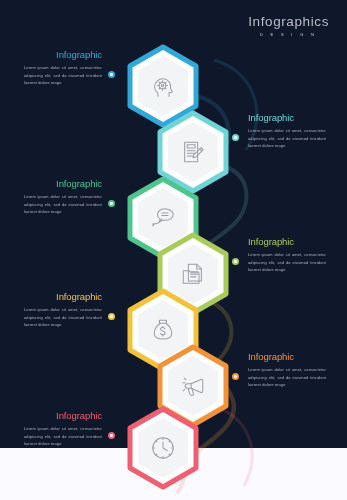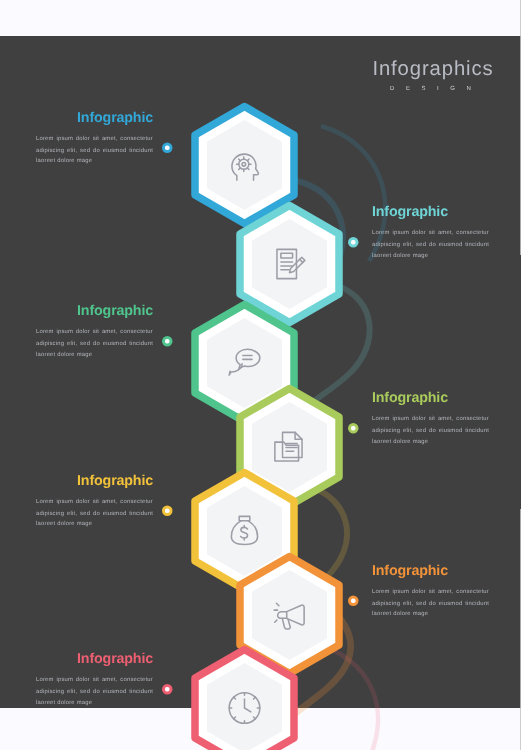--- a/index.html
+++ b/index.html
@@ -2,21 +2,21 @@
 <html><head>
 <meta charset="utf-8">
 <style>
   * { box-sizing: border-box; margin: 0; padding: 0; }
   html, body {
     width: 347px; height: 500px;
     background: #fbfbff;
     font-family: "Liberation Sans", sans-serif;
     overflow: hidden;
   }
-  .page { position: relative; width: 347px; height: 448px; background: #404040; margin-top: 24px; }
+  .page { position: relative; width: 347px; height: 448px; background: #0f172a; }
 
   
   .header { position: absolute; top: 14px; right: 18px; text-align: center; }
   .header-title {
     font-size: 13.5px; letter-spacing: 0.6px; color: #b9bcc4; font-weight: 400;
   }
   .header-sub {
     margin-top: 3px; font-size: 4px; letter-spacing: 3.3px;
     color: #cfd2d8; text-transform: uppercase;
   }
@@ -30,21 +30,21 @@
   .hexwrap svg { display: block; width: 74px; height: 84px; overflow: visible; }
   .hex-icon {
     position: absolute; left: 0; top: 0; width: 74px; height: 84px;
     display: flex; align-items: center; justify-content: center;
   }
   .hex-icon svg { width: 26px; height: 26px; overflow: visible; }
 
   
   .block { position: absolute; width: 78px; z-index: 3; }
   .block .ttl {
-    font-size: 9.5px; font-weight: 700; line-height: 1.1; margin-bottom: 4px;
+    font-size: 9.5px; font-weight: 400; line-height: 1.1; margin-bottom: 4px;
     letter-spacing: -0.1px;
   }
   .block .body {
     font-size: 3.9px; line-height: 1.85; color: #b4b7be;
     text-align: justify; letter-spacing: 0.15px;
   }
   .block.left { text-align: right; }
   .block.left .body { text-align: justify; }
   .block.right { text-align: left; }
 

